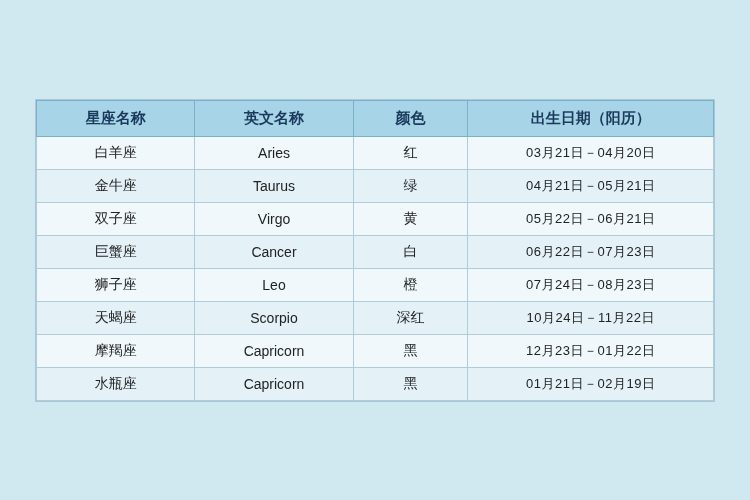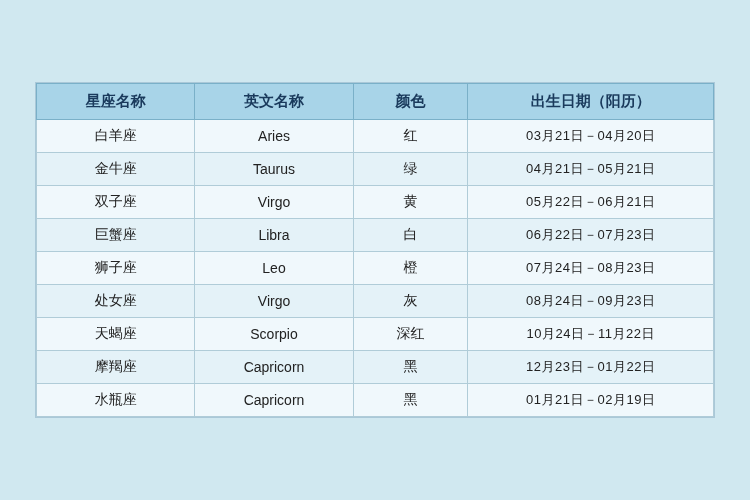--- a/index.html
+++ b/index.html
@@ -96,35 +96,29 @@
           <td class="date">04月21日－05月21日</td>
         </tr>
         <tr>
           <td>双子座</td>
           <td class="english">Virgo</td>
           <td>黄</td>
           <td class="date">05月22日－06月21日</td>
         </tr>
         <tr>
           <td>巨蟹座</td>
-          <td class="english">Libra</td>
+          <td class="english">Cancer</td>
           <td>白</td>
           <td class="date">06月22日－07月23日</td>
         </tr>
         <tr>
           <td>狮子座</td>
           <td class="english">Leo</td>
           <td>橙</td>
           <td class="date">07月24日－08月23日</td>
-        </tr>
-        <tr>
-          <td>处女座</td>
-          <td class="english">Virgo</td>
-          <td>灰</td>
-          <td class="date">08月24日－09月23日</td>
         </tr>
         <tr>
           <td>天蝎座</td>
           <td class="english">Scorpio</td>
           <td>深红</td>
           <td class="date">10月24日－11月22日</td>
         </tr>
         <tr>
           <td>摩羯座</td>
           <td class="english">Capricorn</td>

